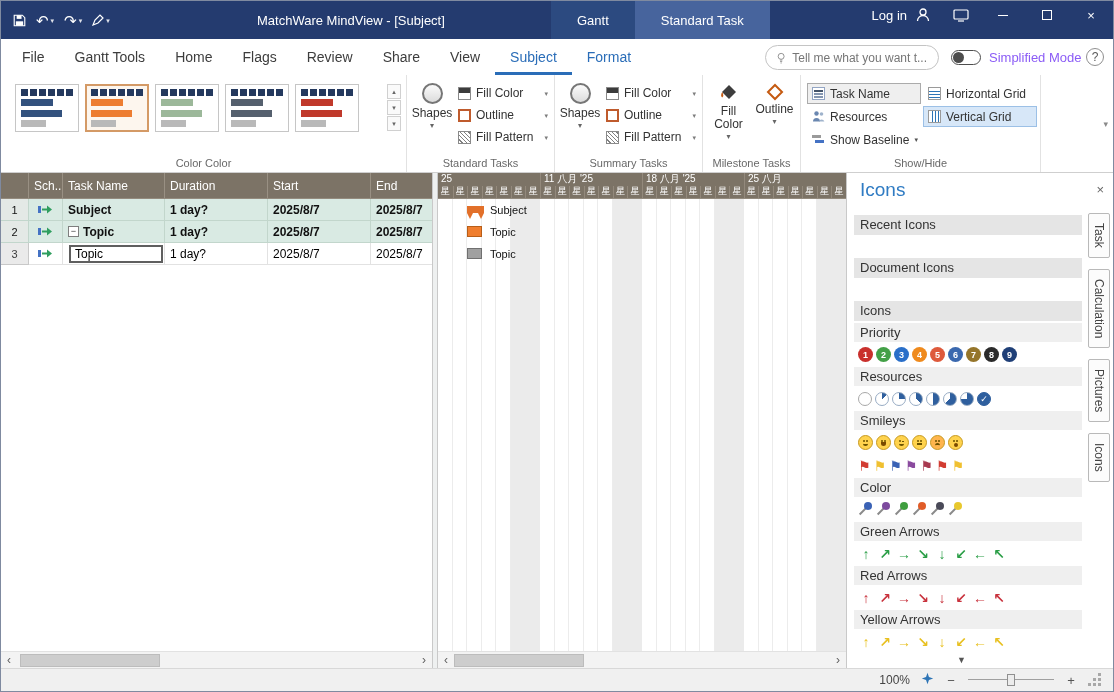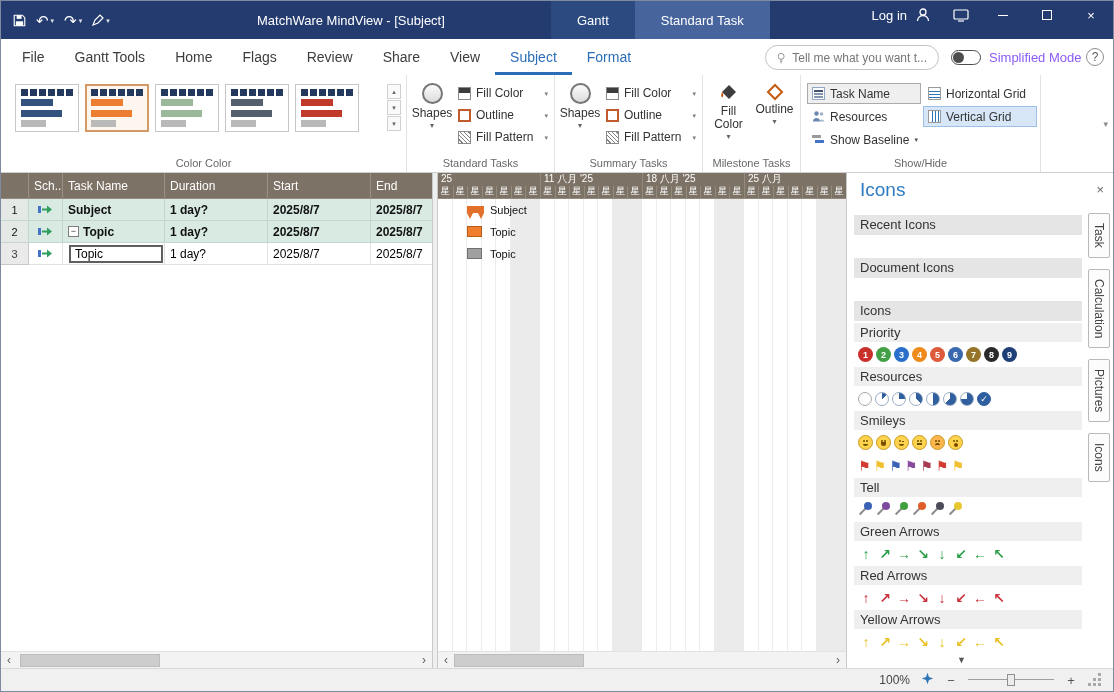--- a/index.html
+++ b/index.html
@@ -619,21 +619,21 @@
           </div>
           <div class="grp-row">
             <span class="flag" style="color: rgb(210, 60, 50);">⚑</span>
             <span class="flag" style="color: rgb(240, 192, 48);">⚑</span>
             <span class="flag" style="color: rgb(58, 98, 181);">⚑</span>
             <span class="flag" style="color: rgb(138, 74, 158);">⚑</span>
             <span class="flag" style="color: rgb(168, 58, 80);">⚑</span>
             <span class="flag" style="color: rgb(210, 60, 50);">⚑</span>
             <span class="flag" style="color: rgb(240, 192, 48);">⚑</span>
           </div>
-          <div class="grp-h">Tell</div>
+          <div class="grp-h">Color</div>
           <div class="grp-row">
             <span class="pin">
               <i class="pin-needle"></i>
               <i class="pin-head" style="background: rgb(58, 98, 181);"></i>
             </span>
             <span class="pin">
               <i class="pin-needle"></i>
               <i class="pin-head" style="background: rgb(125, 74, 158);"></i>
             </span>
             <span class="pin">

